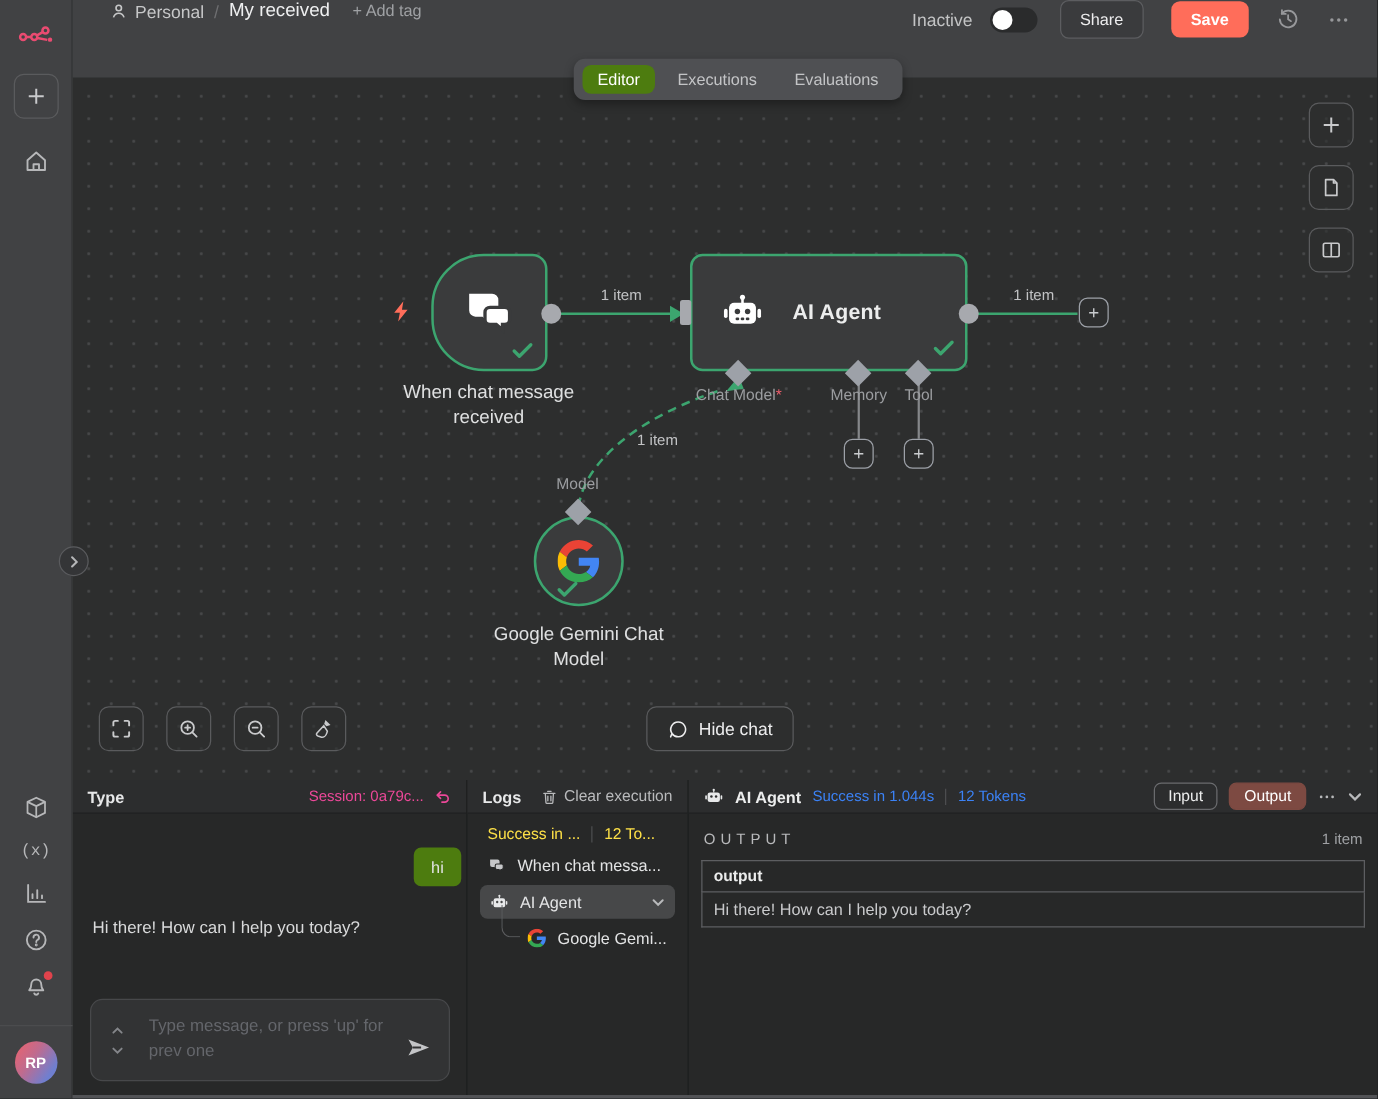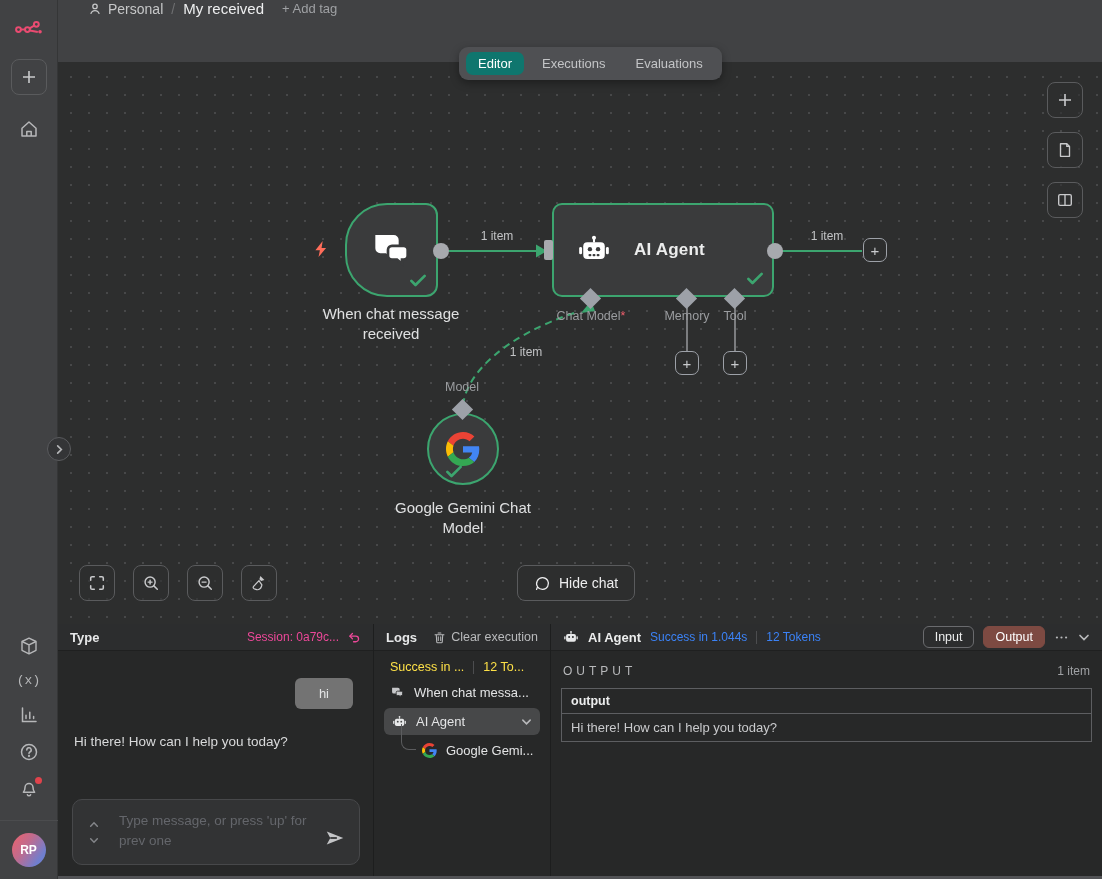--- a/index.html
+++ b/index.html
@@ -60,21 +60,21 @@
   }
   .top-ic { color:#97989b; margin-left:8px; cursor:pointer; }
 
   
   .tabs {
     position:absolute; left:459px; top:47px; z-index:5;
     background:#4f5053; border-radius:9px; padding:5px 7px;
     display:flex; align-items:center; gap:6px; box-shadow:0 3px 8px rgba(0,0,0,.35);
   }
   .tab { font-size:13px; color:#c3c4c6; padding:4px 12px; border-radius:7px; cursor:pointer; white-space:nowrap; }
-  .tab.active { background:#0f766e; color:#fff; }
+  .tab.active { background:#4d7c0f; color:#fff; }
 
   
   .canvas {
     position:absolute; left:58px; top:62px; width:1044px; height:562px;
     background-color:#2d2e2e;
     background-image:radial-gradient(#474849 1px, transparent 1.3px);
     background-size:18px 18px; background-position:4px 6px;
   }
   .edges { position:absolute; left:58px; top:62px; pointer-events:none; z-index:1; }
 
@@ -128,22 +128,22 @@
   .panel-header {
     height:27px; background:#2c2d2e; border-bottom:1px solid #1f2020;
     display:flex; align-items:center; padding:0 12px; gap:8px; font-size:13px;
   }
   .panel-header .ttl { font-weight:bold; color:#e7e8e9; }
   .vdiv { width:1px; height:13px; background:#4c4d4f; }
 
   
   .chat-session { margin-left:auto; font-size:12px; color:#ec4899; display:flex; align-items:center; gap:8px; }
   .bubble-user {
-    position:absolute; top:54px; right:20px; background:#737373; border-radius:6px;
-    padding:8px 24px; font-size:13px; color:#e3e4e5; max-width:200px;
+    position:absolute; top:54px; right:4px; background:#4d7c0f; border-radius:6px;
+    padding:8px 14px; font-size:13px; color:#e3e4e5; max-width:200px;
   }
   .msg-bot { position:absolute; left:16px; top:110px; font-size:13.5px; color:#d9dadb; max-width:280px; }
   .chat-input {
     position:absolute; left:14px; top:175px; width:288px; height:66px;
     background:#323334; border:1px solid #47484a; border-radius:10px;
   }
   .chat-input .hist { position:absolute; left:16px; top:0; bottom:0; display:flex; flex-direction:column; justify-content:center; gap:9px; color:#84868a; }
   .chat-input textarea {
     position:absolute; left:46px; top:11px; width:190px; height:46px; resize:none;
     background:transparent; border:none; outline:none; color:#d2d3d4;
@@ -246,20 +246,42 @@
       <span class="proj">
         <svg width="14" height="14" viewBox="0 0 16 16" fill="none" stroke="currentColor" stroke-width="1.5">
           <circle cx="8" cy="5" r="2.5"></circle>
             <path d="M3.2 13.6c.8-2.8 2.7-3.8 4.8-3.8s4 1 4.8 3.8"></path>
         </svg>
         <span>Personal</span>
       </span>
       <span class="sep">/</span>
       <span class="wf">My received</span>
       <span class="tag">+ Add tag</span>
+    </div>
+    <div class="topbar-right">
+      <span class="status-label">Inactive</span>
+      <div class="toggle">
+          <div class="knob"></div>
+        </div>
+      <button class="btn-share">Share</button>
+      <button class="btn-save">Save</button>
+      <span class="top-ic">
+        <svg width="19" height="19" viewBox="0 0 20 20" fill="none" stroke="currentColor" stroke-width="1.5" stroke-linecap="round">
+          <path d="M4.6 5.2A7 7 0 1 1 3 10"></path>
+            <path d="M4.8 2.2v3.2H8"></path>
+            <path d="M10 6.4V10l2.4 1.5"></path>
+        </svg>
+      </span>
+      <span class="top-ic">
+        <svg width="18" height="18" viewBox="0 0 18 18" fill="currentColor">
+            <circle cx="3.5" cy="9" r="1.4"></circle>
+            <circle cx="9" cy="9" r="1.4"></circle>
+            <circle cx="14.5" cy="9" r="1.4"></circle>
+          </svg>
+      </span>
     </div>
   </div>
 
   <div class="tabs">
     <div class="tab active">Editor</div>
     <div class="tab">Executions</div>
     <div class="tab">Evaluations</div>
   </div>
 
   <div class="canvas"></div>

